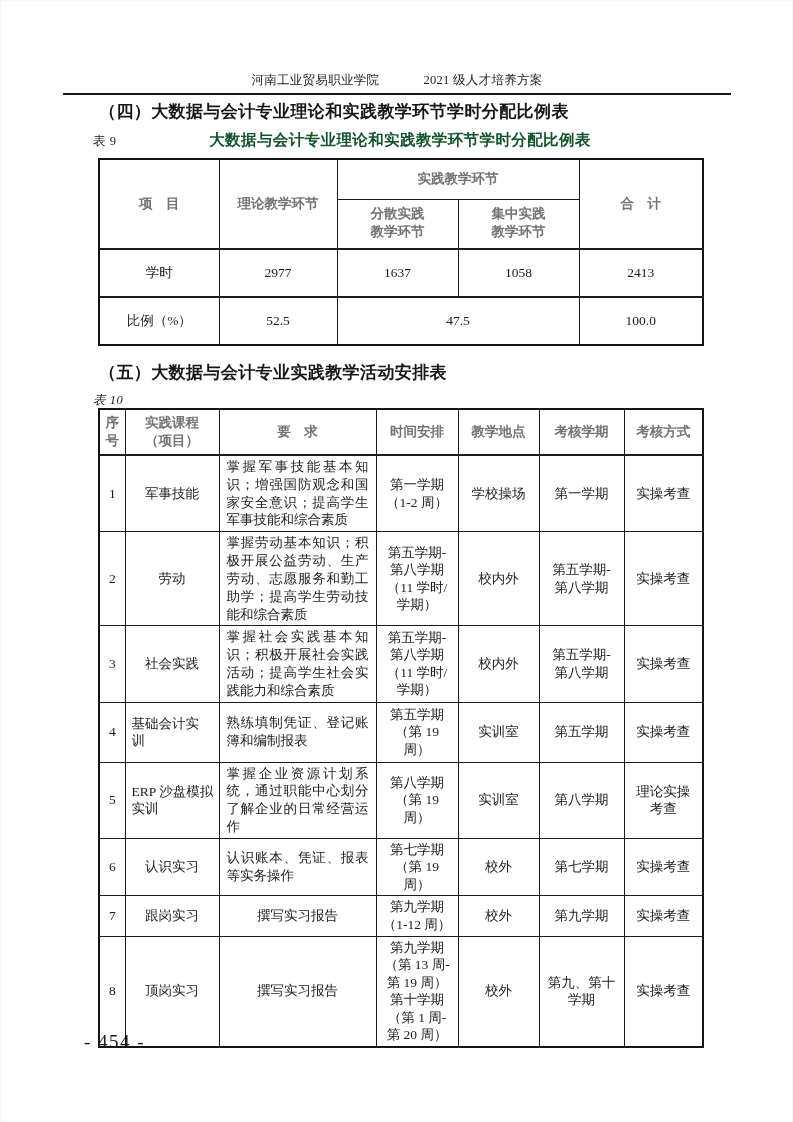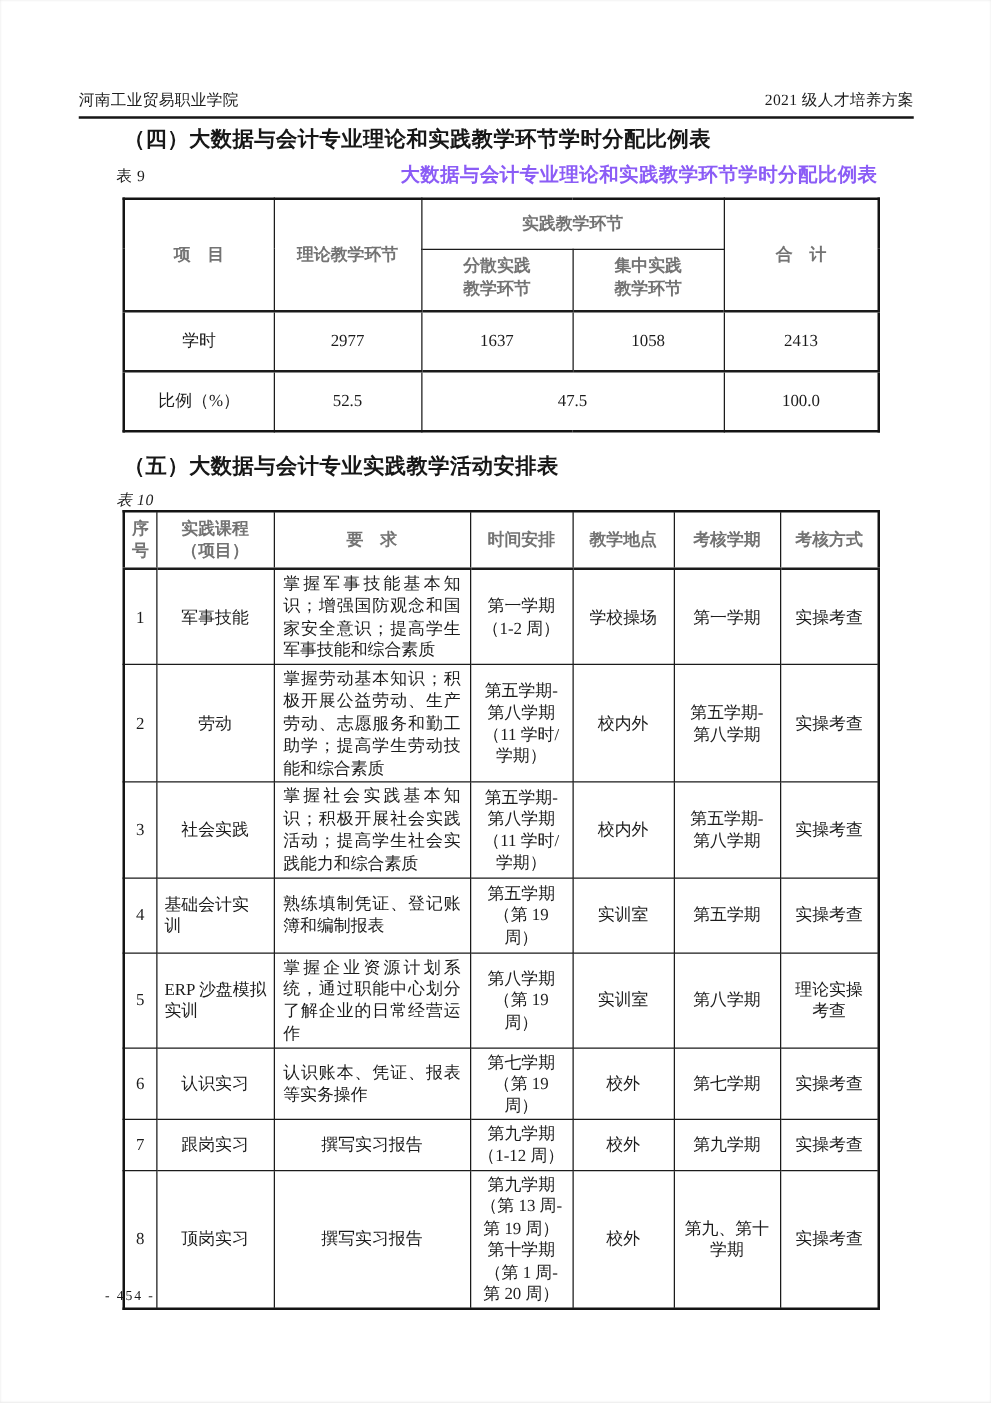--- a/index.html
+++ b/index.html
@@ -11,21 +11,21 @@
     font-family: "Liberation Serif", "DejaVu Serif", serif;
     color: #1c1c1c;
     overflow: hidden;
     box-shadow: inset 0 0 2px rgba(0,0,0,0.12);
   }
 
   
   .doc-header {
     position: absolute;
     left: 63px; right: 62px; top: 72px;
-    display: flex; justify-content: space-between;
+    display: flex; justify-content: center;
     font-size: 12.5px; letter-spacing: 0.3px; gap: 44px;
   }
   .header-rule {
     position: absolute;
     left: 63px; right: 62px; top: 93px;
     height: 0; border-top: 2.5px solid #161616;
   }
 
   
   .sec-heading {
@@ -33,32 +33,32 @@
     font-family: "Liberation Sans", "DejaVu Sans", sans-serif;
     font-weight: 700; font-size: 17px; letter-spacing: 0.4px;
     color: #171717;
   }
   #sec4-heading { top: 100px; }
   #sec5-heading { top: 361px; }
 
   
   .caption {
     position: absolute; left: 98px; width: 604px;
-    text-align: right; height: 22px;
+    text-align: center; height: 22px;
   }
   #cap9  { top: 130px; }
   #cap10 { top: 389px; font-style: italic; }
   .cap-label {
     position: absolute; left: -5px; top: 3px;
     font-size: 12.5px; letter-spacing: 0.5px;
   }
   .cap-title {
     font-family: "Liberation Sans", "DejaVu Sans", sans-serif;
     font-weight: 700; font-size: 15.5px; letter-spacing: 0.4px;
-    color: #8b5cf6;
+    color: #14532d;
   }
 
   
   table {
     position: absolute; left: 98px;
     width: 604px;
     border-collapse: collapse; table-layout: fixed;
     background: #fff;
   }
   #t9  { top: 158px; }
@@ -102,21 +102,21 @@
     text-align: justify; text-align-last: left;
     padding: 2px 7px; line-height: 1.32;
   }
   #t10 tbody tr:nth-child(7) td.req,
   #t10 tbody tr:nth-child(8) td.req { text-align: center; text-align-last: center; }
   #t10 tbody tr:nth-child(4) td.course,
   #t10 tbody tr:nth-child(5) td.course { text-align: left; padding-left: 6px; }
 
   .footer {
     position: absolute; left: 84px; top: 1031px;
-    font-size: 11px; letter-spacing: 1.5px;
+    font-size: 19px; letter-spacing: 1.5px;
   }
 </style>
 </head>
 <body>
 
 <div class="page">
 
   <div class="doc-header">
     <span>河南工业贸易职业学院</span>
     <span>2021 级人才培养方案</span>

